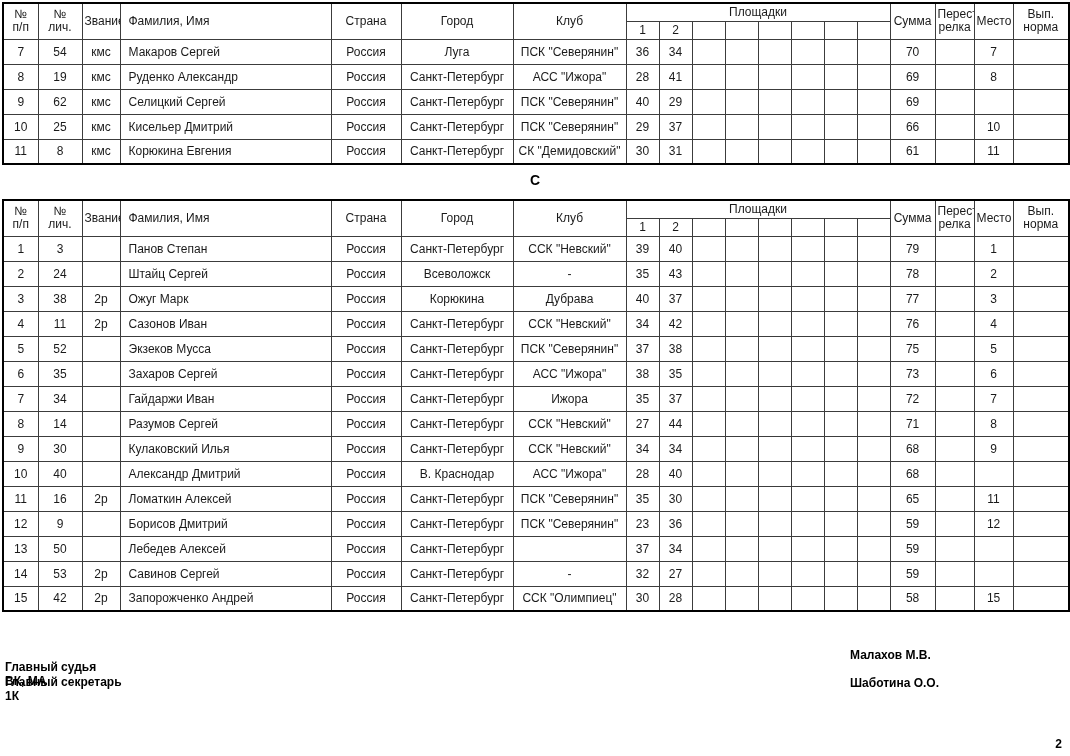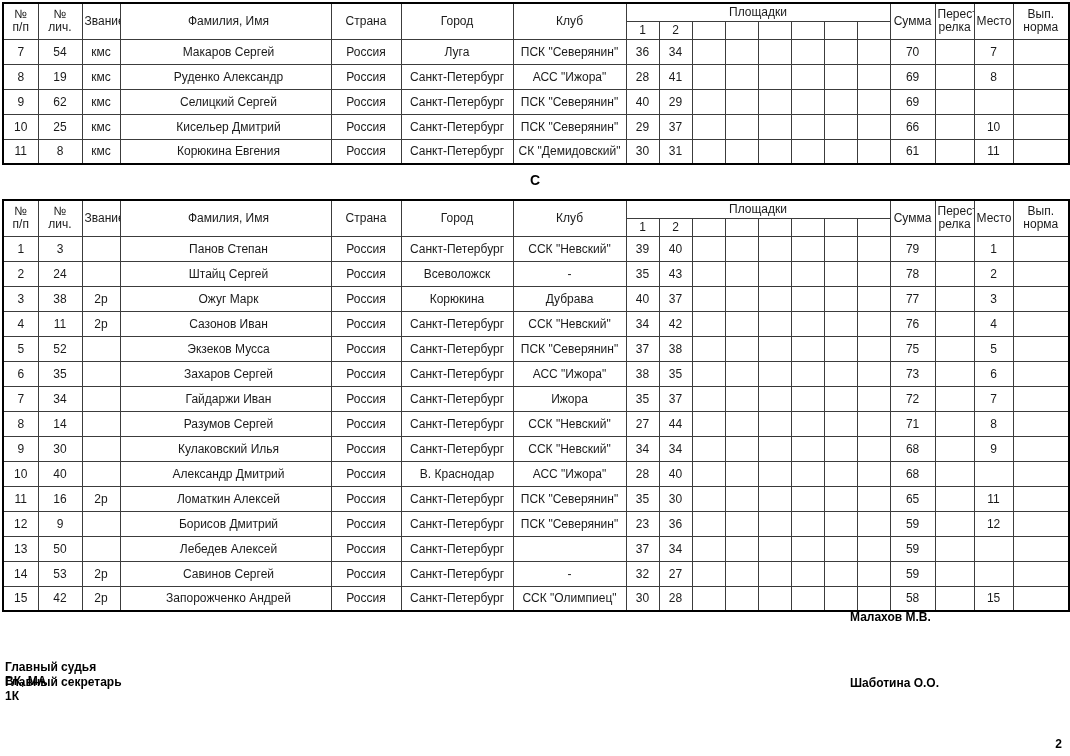--- a/index.html
+++ b/index.html
@@ -16,30 +16,30 @@
   #table1 { top:2px; }
   #table2 { top:199px; }
   th, td {
     border:1px solid #3c3c3c;
     font-weight:normal; font-size:12px; color:#1a1a1a;
     text-align:center; vertical-align:middle;
     overflow:hidden; white-space:nowrap; padding:0 2px;
   }
   thead th { height:18px; line-height:13px; }
   tbody td { height:25px; }
-  .al { text-align:center; padding-left:8px; }
+  .al { text-align:left; padding-left:8px; }
   .pre { white-space:pre-line; }
   .section-label {
     position:absolute; top:172px; left:2px; width:1066px;
     text-align:center; font-weight:bold; font-size:14px;
   }
   .sig { position:absolute; font-weight:bold; font-size:12px; line-height:14px; }
   #judge-block     { left:5px;  top:660px; }
   #secretary-block { left:5px;  top:675px; }
-  #judge-name      { left:850px; top:610px; }
+  #judge-name      { left:850px; top:648px; }
   #secretary-name  { left:850px; top:676px; }
   .page-number {
     position:absolute; right:8px; top:737px;
     font-weight:bold; font-size:12px;
   }
 </style>
 </head>
 <body>
 
 <div class="page">

